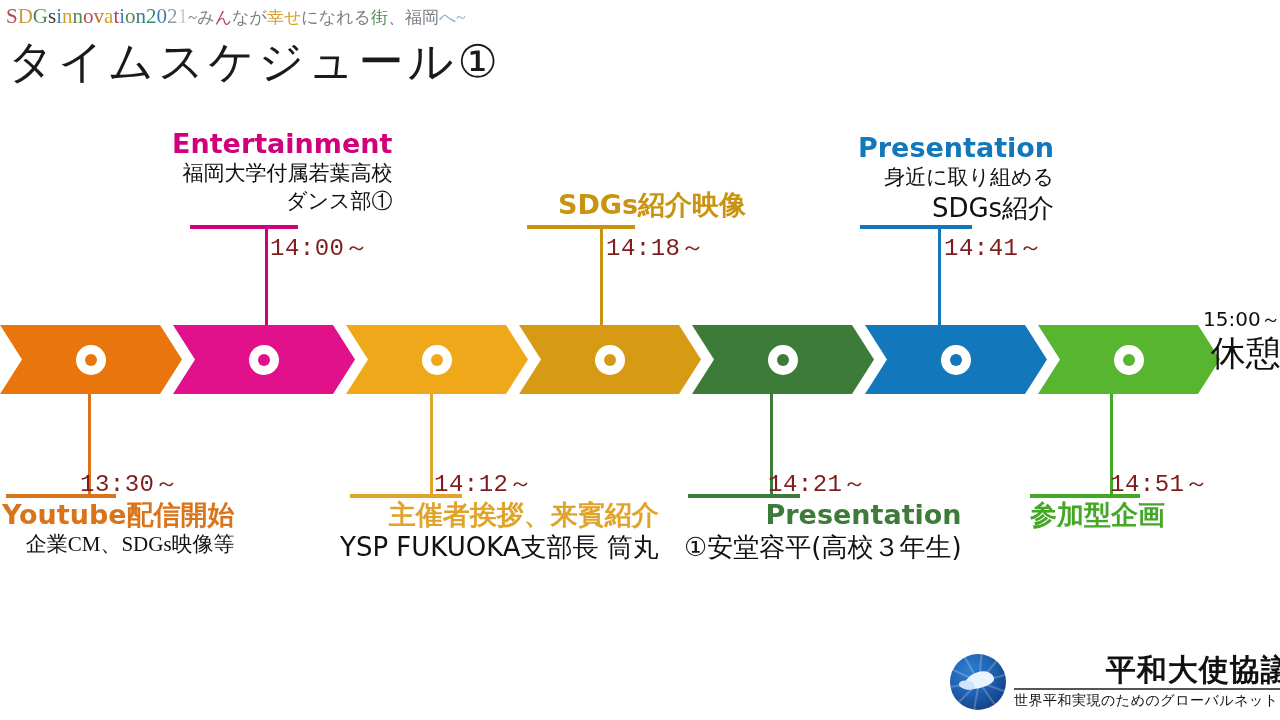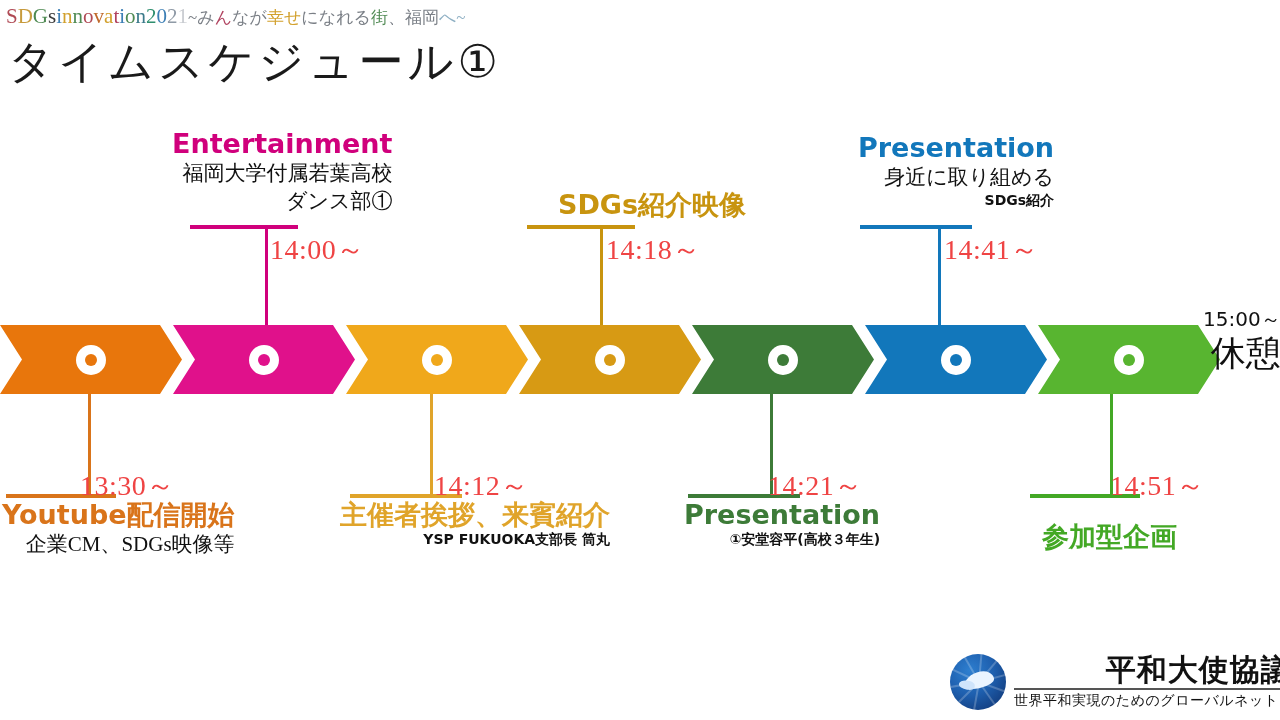--- a/index.html
+++ b/index.html
@@ -40,35 +40,35 @@
   .dot{
     position:relative;width:30px;height:30px;border-radius:50%;
     background:#ffffff;display:flex;align-items:center;justify-content:center;
     z-index:2;
   }
   .dot i{display:block;width:12px;height:12px;border-radius:50%;}
 
   
   .conn{position:absolute;}
   .timelbl{
-    position:absolute;font-size:28px;color:#ef4444;white-space:nowrap;
-    font-family:Liberation Serif, serif;letter-spacing:0.5px;
+    position:absolute;font-size:24px;color:#7f1d1d;white-space:nowrap;
+    font-family:Liberation Mono, monospace;letter-spacing:0.5px;
   }
 
   
   .callout{position:absolute;}
   .c-title{
     font-family:"DejaVu Sans","Liberation Sans",sans-serif;
     font-weight:bold;font-size:27px;line-height:1.1;white-space:nowrap;
   }
   .c-sub{
     font-family:"Liberation Serif","DejaVu Serif",serif;
     font-size:21px;color:#111;line-height:1.35;white-space:nowrap;
   }
-  .c-sub.mono{font-family:"DejaVu Sans","Liberation Sans",sans-serif;font-size:14px;font-weight:bold;}
+  .c-sub.mono{font-family:"DejaVu Sans","Liberation Sans",sans-serif;font-size:26px;}
 
   
   #endblock{position:absolute;left:1203px;top:306px;}
   #endblock .t{font-size:20px;color:#111;font-family:"DejaVu Sans",sans-serif;white-space:nowrap;}
   #endblock .k{font-size:35px;color:#111;font-family:"DejaVu Sans",sans-serif;white-space:nowrap;line-height:1.05;margin-top:2px;}
 
   
   #footer{position:absolute;left:0;top:652px;width:1280px;height:68px;}
   .logo-row{position:absolute;display:flex;align-items:center;}
   .ysp-seal{
@@ -210,21 +210,21 @@
       <div class="conn" style="left: 688px; top: 494px; width: 112px; height: 4px; background: rgb(61, 123, 56);"></div>
       <div class="conn" style="left: 770px; top: 394px; width: 3px; height: 104px; background: rgb(61, 123, 56);"></div>
       <div class="timelbl" style="left: 768px; top: 467px;">14:21～</div>
       <div class="callout" style="left: 684px; top: 500px;">
         <div class="c-title" style="color: rgb(61, 123, 56);">Presentation</div>
         <div class="c-sub mono">①安堂容平(高校３年生)</div>
       </div>
       <div class="conn" style="left: 1030px; top: 494px; width: 110px; height: 4px; background: rgb(67, 168, 37);"></div>
       <div class="conn" style="left: 1110px; top: 394px; width: 3px; height: 104px; background: rgb(67, 168, 37);"></div>
       <div class="timelbl" style="left: 1110px; top: 467px;">14:51～</div>
-      <div class="callout" style="left: 1030px; top: 522px; margin-left: 12px;">
+      <div class="callout" style="left: 1030px; top: 500px;">
         <div class="c-title" style="color: rgb(67, 168, 37);">参加型企画</div>
       </div>
     </div>
 
   <div id="endblock">
     <div class="t">15:00～</div>
     <div class="k">休憩</div>
   </div>
 
   <div id="footer">

